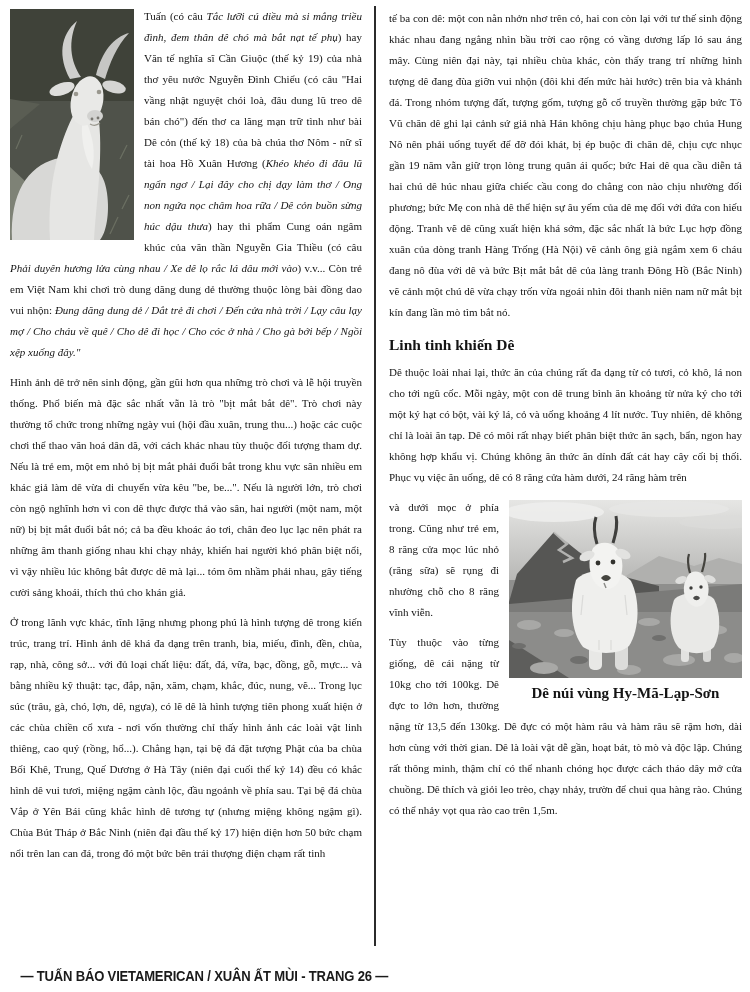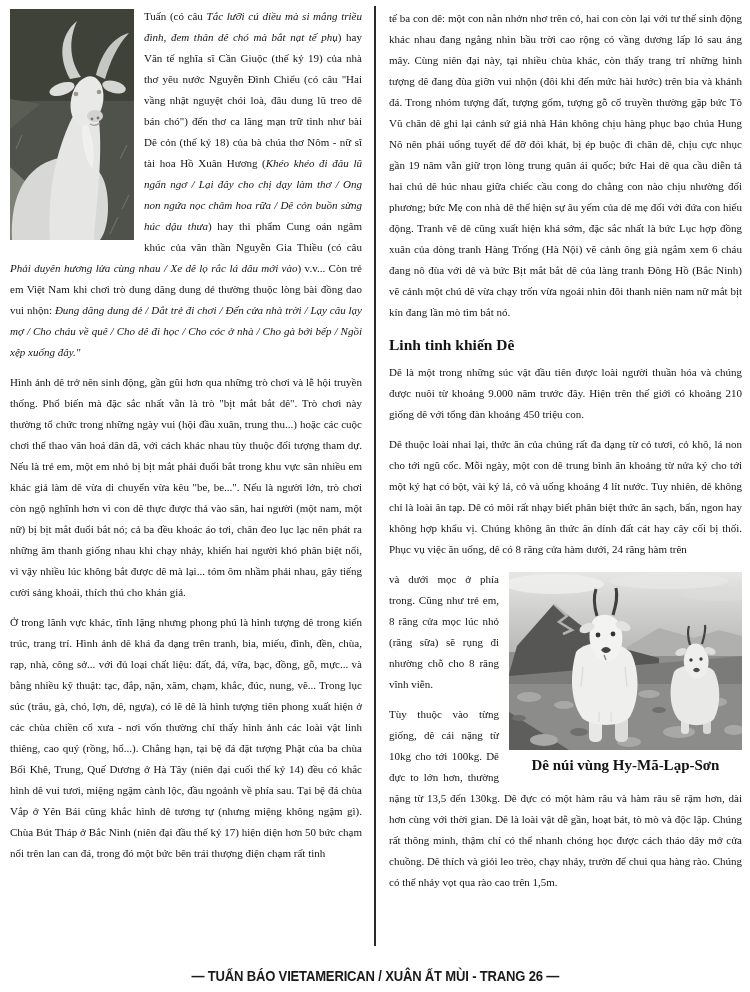--- a/index.html
+++ b/index.html
@@ -46,21 +46,20 @@
     float:right;width:233px;
     margin:3px 0 4px 10px;
   }
   .photo2{width:233px;height:178px;background:#9a9a98;}
   .caption{
     font-size:15px;font-weight:bold;text-align:center;
     margin-top:6px;line-height:18px;
   }
   .footer{
     position:absolute;left:0;right:0;bottom:8px;
-    text-align:center;
     font-family:"Liberation Sans","DejaVu Sans",sans-serif;
     font-weight:bold;font-size:14.5px;color:#1a1a1a;
     white-space:nowrap;
   }
   .footer span{display:inline-block;transform:scaleX(.9);letter-spacing:-.2px;}
 </style>
 </head>
 <body>
 
 <div class="page">
@@ -104,21 +103,20 @@
 
       <p class="para">Hình ảnh dê trở nên sinh động, gần gũi hơn qua những trò chơi và lễ hội truyền thống. Phổ biến mà đặc sắc nhất vẫn là trò "bịt mắt bắt dê". Trò chơi này thường tổ chức trong những ngày vui (hội đầu xuân, trung thu...) hoặc các cuộc chơi thể thao văn hoá dân dã, với cách khác nhau tùy thuộc đối tượng tham dự. Nếu là trẻ em, một em nhỏ bị bịt mắt phải đuổi bắt trong khu vực sân nhiều em khác giả làm dê vừa di chuyển vừa kêu "be, be...". Nếu là người lớn, trò chơi còn ngộ nghĩnh hơn vì con dê thực được thả vào sân, hai người (một nam, một nữ) bị bịt mắt đuổi bắt nó; cả ba đều khoác áo tơi, chân đeo lục lạc nên phát ra những âm thanh giống nhau khi chạy nhảy, khiến hai người khó phân biệt nổi, vì vậy nhiều lúc không bắt được dê mà lại... tóm ôm nhầm phải nhau, gây tiếng cười sảng khoái, thích thú cho khán giả.</p>
       <p class="para">Ở trong lãnh vực khác, tĩnh lặng nhưng phong phú là hình tượng dê trong kiến trúc, trang trí. Hình ảnh dê khá đa dạng trên tranh, bia, miếu, đình, đền, chùa, rạp, nhà, công sở... với đủ loại chất liệu: đất, đá, vữa, bạc, đồng, gỗ, mực... và bằng nhiều kỹ thuật: tạc, đắp, nặn, xăm, chạm, khắc, đúc, nung, vẽ... Trong lục súc (trâu, gà, chó, lợn, dê, ngựa), có lẽ dê là hình tượng tiên phong xuất hiện ở các chùa chiền cổ xưa - nơi vốn thường chỉ thấy hình ảnh các loài vật linh thiêng, cao quý (rồng, hổ...). Chẳng hạn, tại bệ đá đặt tượng Phật của ba chùa Bối Khê, Trung, Quế Dương ở Hà Tây (niên đại cuối thế kỷ 14) đều có khắc hình dê vui tươi, miệng ngậm cành lộc, đầu ngoảnh về phía sau. Tại bệ đá chùa Vắp ở Yên Bái cũng khắc hình dê tương tự (nhưng miệng không ngậm gì). Chùa Bút Tháp ở Bắc Ninh (niên đại đầu thế kỷ 17) hiện diện hơn 50 bức chạm nổi trên lan can đá, trong đó một bức bên trái thượng điện chạm rất tinh</p>
     </div>
 
     <div class="divider"></div>
 
     <div class="col-right">
       <p class="para">tế ba con dê: một con nằn nhởn nhơ trên cỏ, hai con còn lại với tư thế sinh động khác nhau đang ngẳng nhìn bầu trời cao rộng có vầng dương lấp ló sau áng mây. Cùng niên đại này, tại nhiều chùa khác, còn thấy trang trí những hình tượng dê đang đùa giỡn vui nhộn (đôi khi đến mức hài hước) trên bia và khánh đá. Trong nhóm tượng đất, tượng gốm, tượng gỗ cổ truyền thường gặp bức Tô Vũ chăn dê ghi lại cảnh sứ giả nhà Hán không chịu hàng phục bạo chúa Hung Nô nên phải uống tuyết để đỡ đói khát, bị ép buộc đi chăn dê, chịu cực nhục gần 19 năm vẫn giữ trọn lòng trung quân ái quốc; bức Hai dê qua cầu diễn tả hai chú dê húc nhau giữa chiếc cầu cong do chẳng con nào chịu nhường đối phương; bức Mẹ con nhà dê thể hiện sự âu yếm của dê mẹ đối với đứa con hiếu động. Tranh vẽ dê cũng xuất hiện khá sớm, đặc sắc nhất là bức Lục hợp đồng xuân của dòng tranh Hàng Trống (Hà Nội) vẽ cảnh ông già ngắm xem 6 cháu đang nô đùa với dê và bức Bịt mắt bắt dê của làng tranh Đông Hồ (Bắc Ninh) vẽ cảnh một chú dê vừa chạy trốn vừa ngoái nhìn đôi thanh niên nam nữ mắt bịt kín đang lần mò tìm bắt nó.</p>
       <h2>Linh tinh khiến Dê</h2>
-      <p class="para">Dê là một trong những súc vật đầu tiên được loài người thuần hóa và chúng được nuôi từ khoảng 9.000 năm trước đây. Hiện trên thế giới có khoảng 210 giống dê với tổng đàn khoảng 450 triệu con.</p>
       <p class="para">Dê thuộc loài nhai lại, thức ăn của chúng rất đa dạng từ cỏ tươi, cỏ khô, lá non cho tới ngũ cốc. Mỗi ngày, một con dê trung bình ăn khoảng từ nửa ký cho tới một ký hạt có bột, vài ký lá, cỏ và uống khoảng 4 lít nước. Tuy nhiên, dê không chỉ là loài ăn tạp. Dê có môi rất nhạy biết phân biệt thức ăn sạch, bẩn, ngon hay không hợp khẩu vị. Chúng không ăn thức ăn dính đất cát hay cây cối bị thối. Phục vụ việc ăn uống, dê có 8 răng cửa hàm dưới, 24 răng hàm trên</p>
 
       <div>
         <figure class="fig2" style="margin:3px 0 4px 10px">
           <div class="photo2">
             <svg width="233" height="178" viewBox="0 0 233 178" xmlns="http://www.w3.org/2000/svg">
               <defs>
                 <linearGradient id="sky" x1="0" y1="0" x2="0" y2="1">
                   <stop offset="0" stop-color="#e6e6e4"></stop>
                     <stop offset="1" stop-color="#b8b8b6"></stop>

